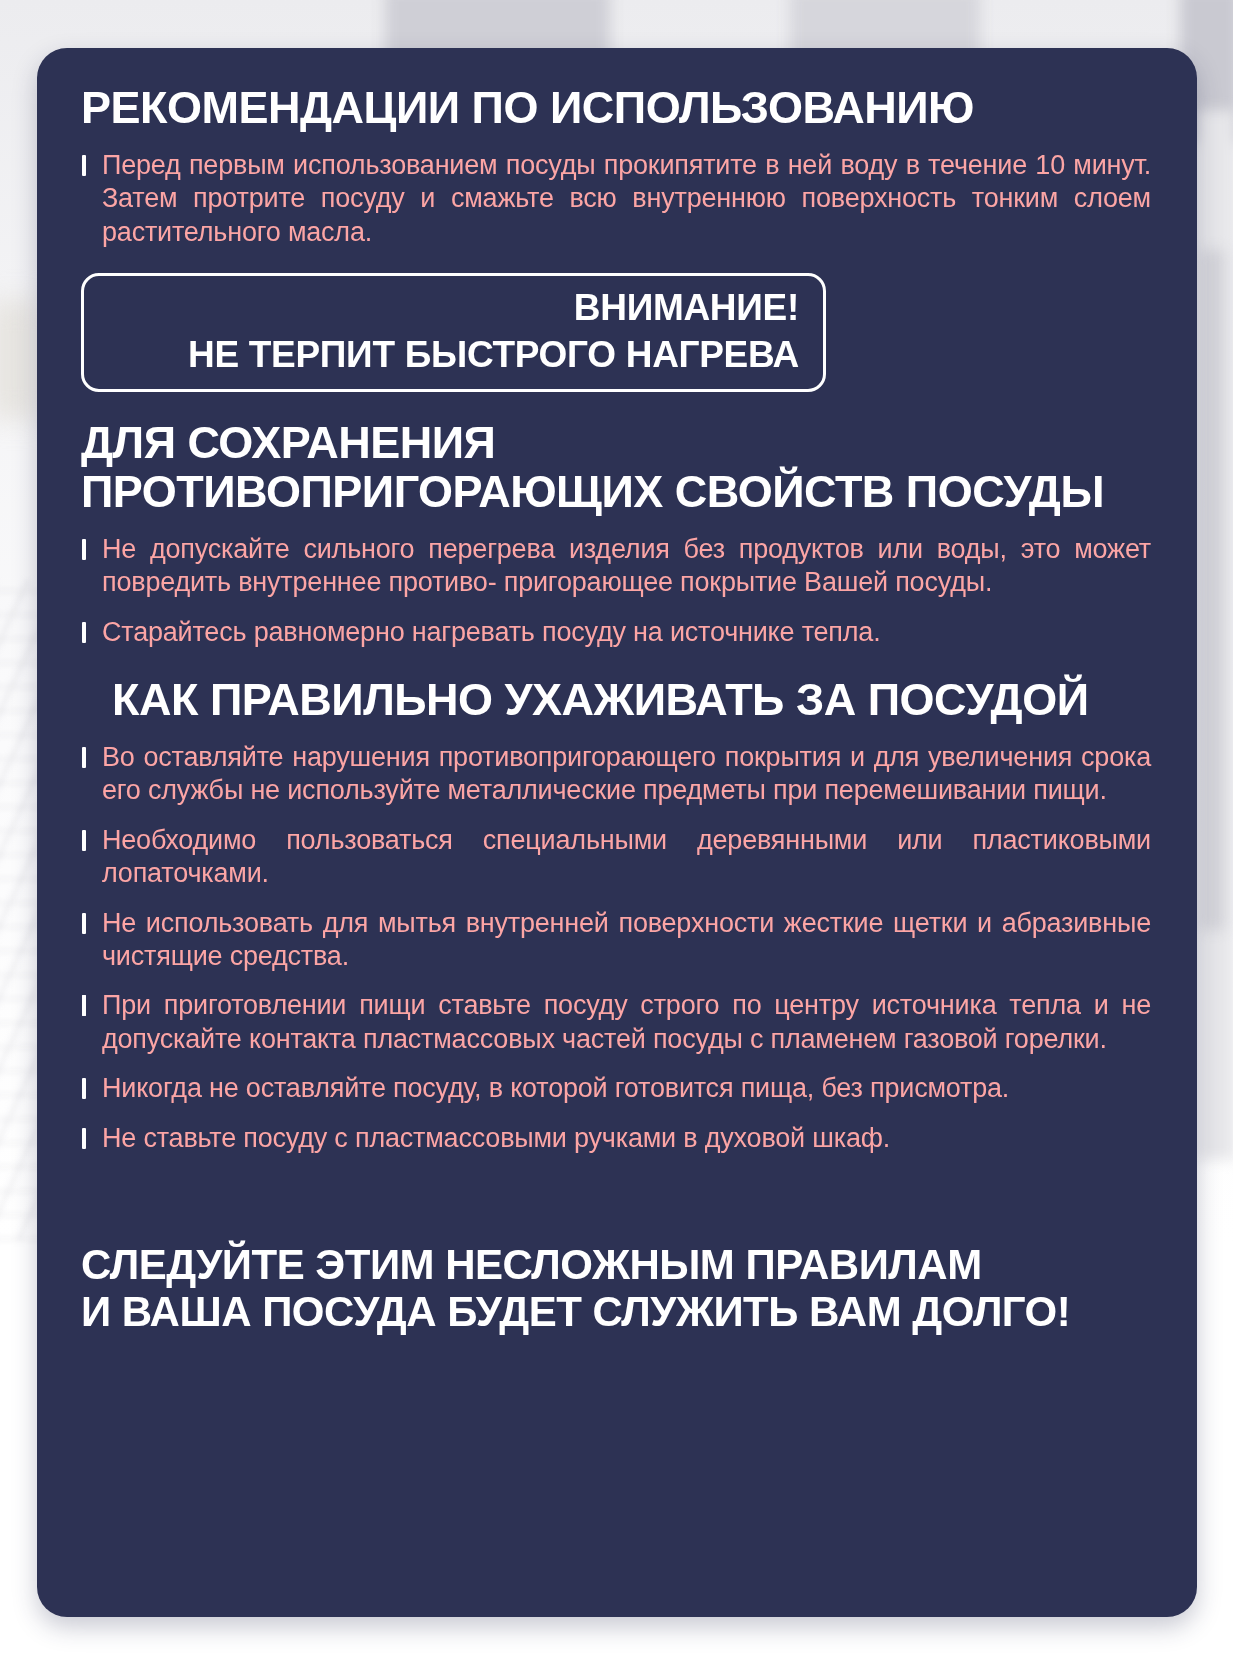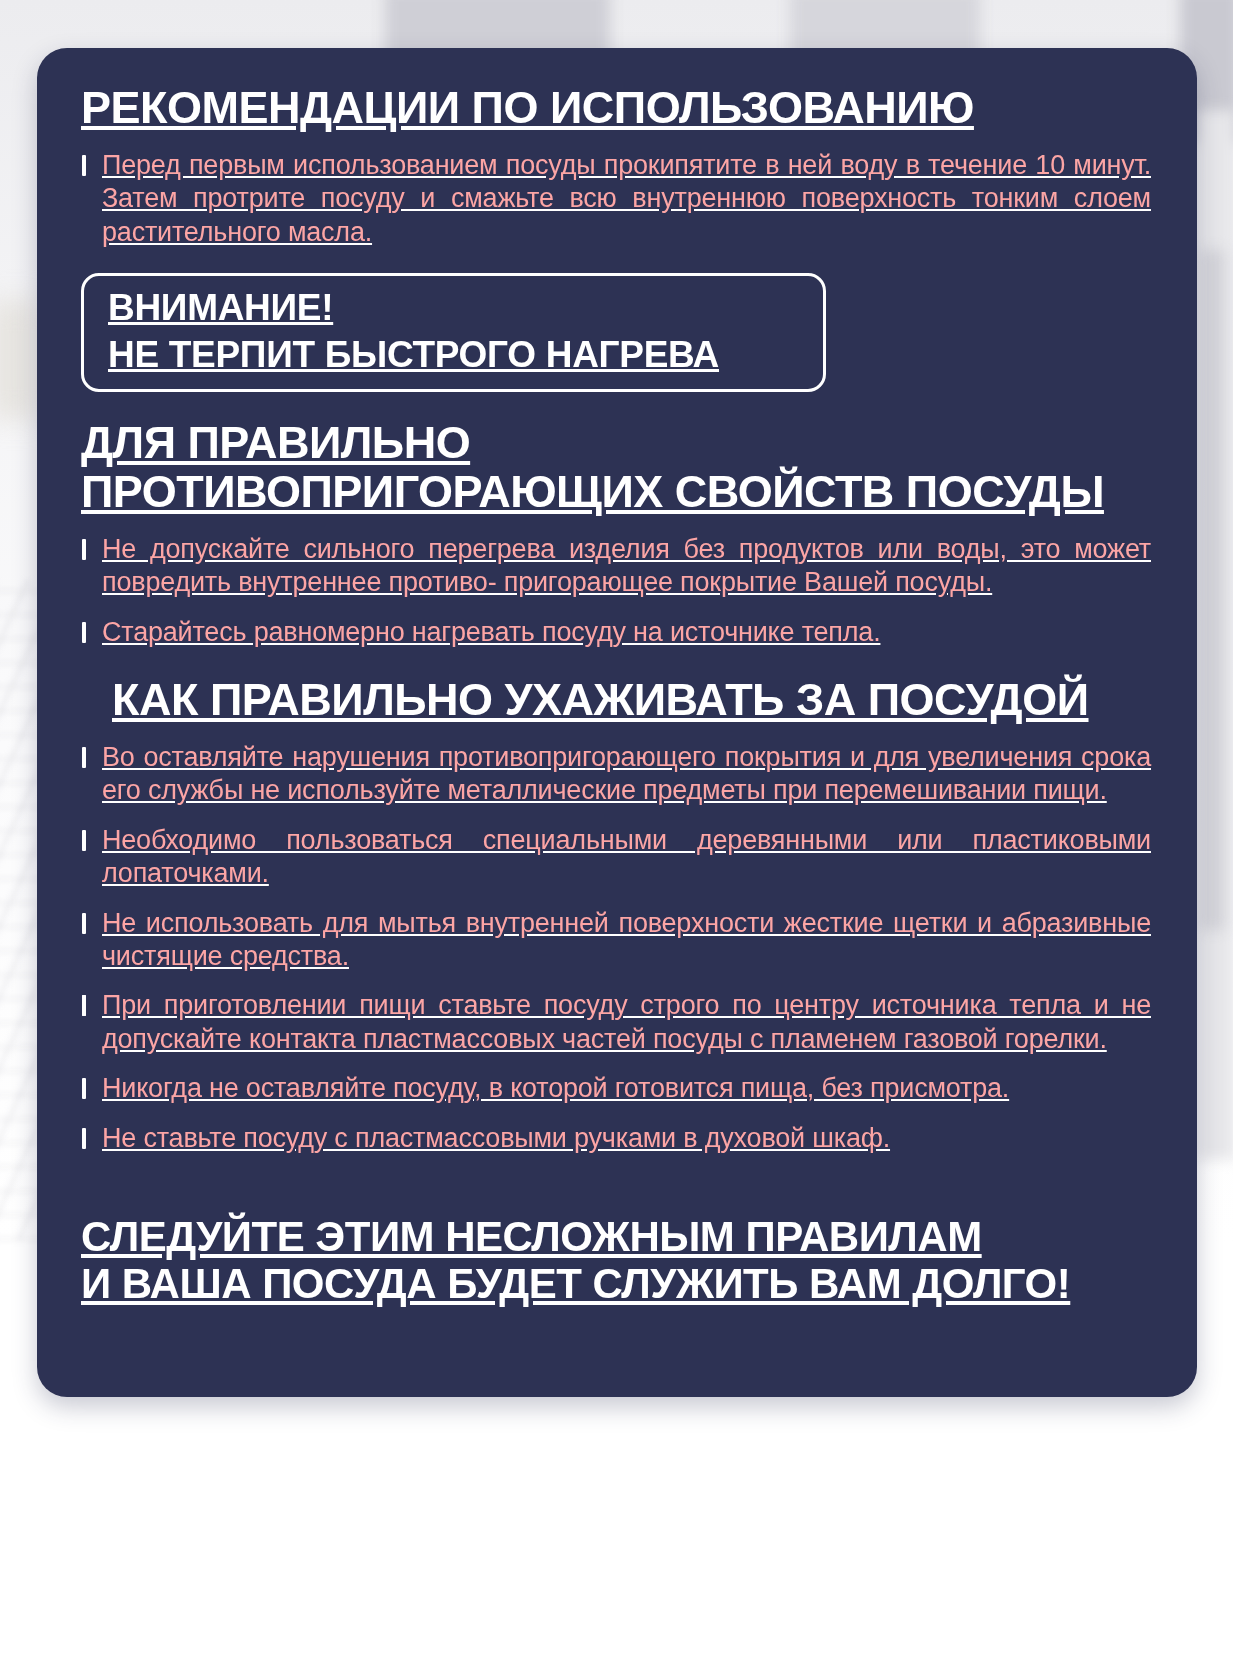--- a/index.html
+++ b/index.html
@@ -22,27 +22,26 @@
   .right-col{left:1196px;top:110px;width:40px;height:1050px;background:#e7e7ea;}
   .right-slot{left:1202px;top:250px;width:22px;height:680px;background:#d2d2d8;}
   .left-tiles{
     left:-6px;top:580px;width:52px;height:660px;filter:blur(3px);
     background:repeating-linear-gradient(115deg,rgba(190,190,198,.45) 0 2px,rgba(255,255,255,0) 2px 30px),
                repeating-linear-gradient(0deg,rgba(205,205,210,.35) 0 2px,rgba(255,255,255,0) 2px 24px);
   }
   .left-blur{left:-10px;top:300px;width:50px;height:120px;background:#e3e0da;filter:blur(14px);opacity:.8;}
 
   .card{
-    position:absolute;left:37px;top:48px;width:1160px;height:1349px;
+    position:absolute;left:37px;top:48px;width:1160px;height:1569px;
     background:var(--card-bg);
     border-radius:30px;
     box-shadow:0 10px 24px rgba(40,45,80,.25);
     color:var(--txt);
     padding:36px 46px 8px 44px;
-    text-decoration:underline;
   }
   .h1{
     font-size:45px;font-weight:700;letter-spacing:-.5px;line-height:1.08;
     margin:0 0 16px 0;
   }
   ul{list-style:none;}
   li.b{
     position:relative;padding-left:21px;
     font-size:27px;line-height:1.24;letter-spacing:-.2px;
     text-align:justify;text-align-last:left;
@@ -50,30 +49,30 @@
     margin-bottom:16px;
   }
   li.b .bar{
     position:absolute;left:1px;top:6px;width:4px;height:21px;
     background:#fff;border-radius:1px;display:inline-block;
   }
   .warnbox{
     width:745px;border:3px solid #ffffff;border-radius:18px;
     padding:8px 24px 10px 24px;
     margin:24px 0 26px 0;
-    font-size:37px;font-weight:700;line-height:1.28;letter-spacing:-.3px;
+    font-size:37px;font-weight:700;line-height:1.28;letter-spacing:-.3px;text-align:right;
   }
   .h2{
     font-size:45px;font-weight:700;letter-spacing:-.5px;line-height:1.1;
     margin:0 0 16px 0;
   }
   .h2 .line,.footer .line{display:block;}
   .sect{margin-top:26px;margin-left:31px;}
   .footer{
-    margin-top:58px;
+    margin-top:86px;
     font-size:42px;font-weight:700;letter-spacing:-.5px;line-height:1.12;
   }
 </style>
 </head>
 <body>
 
 <div class="bg">
   <div class="bg-shape panel1"></div>
   <div class="bg-shape panel2"></div>
   <div class="bg-shape panel3"></div>
@@ -92,21 +91,21 @@
       <span>Перед первым использованием посуды прокипятите в ней воду в течение 10 минут. Затем протрите посуду и смажьте всю внутреннюю поверхность тонким слоем растительного масла.</span>
     </li>
   </ul>
 
   <div class="warnbox">
     <span class="line" style="display:block">ВНИМАНИЕ!</span>
     <span class="line" style="display:block">НЕ ТЕРПИТ БЫСТРОГО НАГРЕВА</span>
   </div>
 
   <h2 class="h2">
-    <span class="line">ДЛЯ ПРАВИЛЬНО</span>
+    <span class="line">ДЛЯ СОХРАНЕНИЯ</span>
     <span class="line">ПРОТИВОПРИГОРАЮЩИХ СВОЙСТВ ПОСУДЫ</span>
   </h2>
   <ul>
     <li class="b">
       <span class="bar"></span>
       <span>Не допускайте сильного перегрева изделия без продуктов или воды, это может повредить внутреннее противо- пригорающее покрытие Вашей посуды.</span>
     </li>
     <li class="b">
       <span class="bar"></span>
       <span>Старайтесь равномерно нагревать посуду на источнике тепла.</span>

